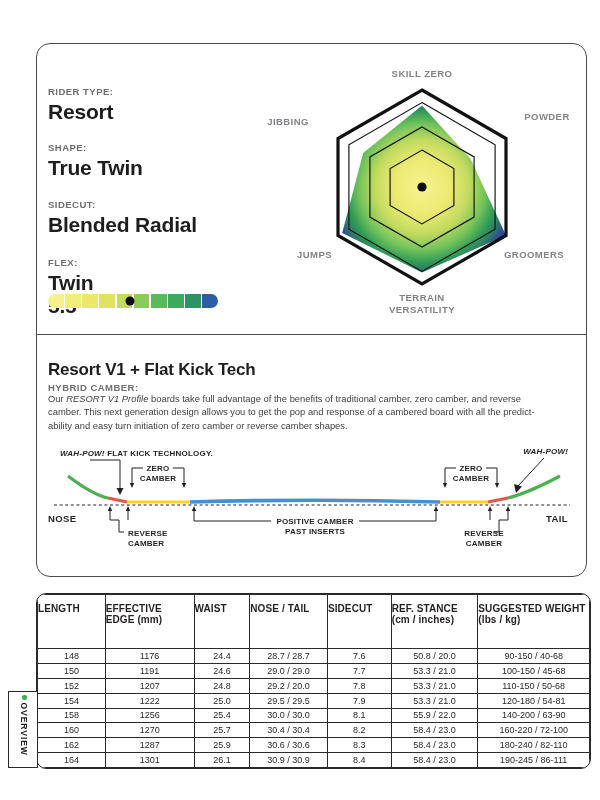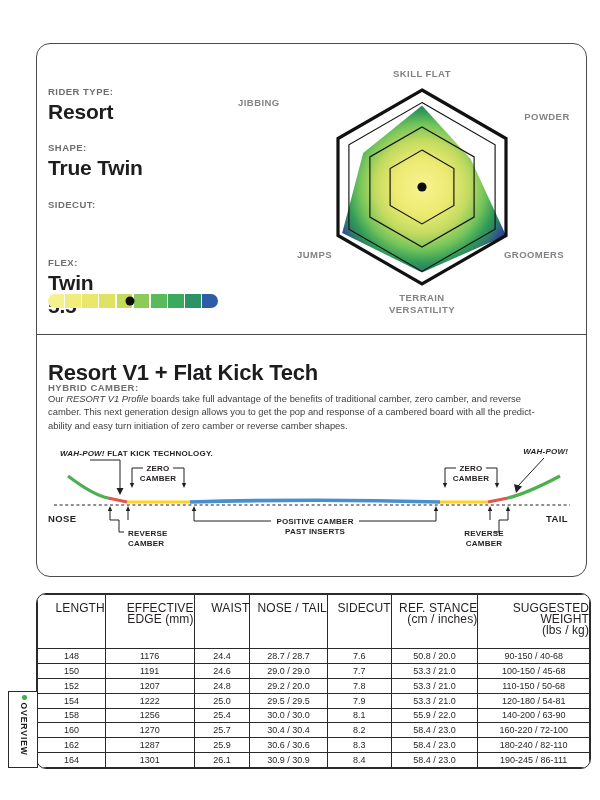--- a/index.html
+++ b/index.html
@@ -26,40 +26,40 @@
   #flex-dot .dot { position:absolute; top:50%; width:9px; height:9px; border-radius:50%; background:#0c0c0c; transform:translate(-50%,-50%); }
 
   
   #radar-svg { left:322px; top:85px; width:200px; height:204px; }
   .radar-label { position:absolute; font-size:9.5px; font-weight:bold; color:#808285; letter-spacing:.45px; white-space:pre-line; }
   #radar-label-skill    { left:322px; top:68px;  width:200px; text-align:center; }
   #radar-label-powder   { left:502px; top:111px; width:90px;  text-align:center; }
   #radar-label-groomers { left:504px; top:249px; width:90px;  text-align:left; }
   #radar-label-terrain  { left:352px; top:292px; width:140px; text-align:center; line-height:12px; }
   #radar-label-jumps    { left:232px; top:249px; width:100px; text-align:right; }
-  #radar-label-jibbing  { left:238px; top:97px; width:100px; text-align:left; }
+  #radar-label-jibbing  { left:238px; top:116px; width:100px; text-align:center; }
 
   
   #camber-label { left:48px; top:348px; }
-  #camber-title { left:48px; top:360px; font-size:22px; font-weight:bold; color:#1d1d1f; letter-spacing:-.2px; }
+  #camber-title { left:48px; top:360px; font-size:17px; font-weight:bold; color:#1d1d1f; letter-spacing:-.2px; }
   #camber-desc  { left:48px; top:392px; width:497px; font-size:9.4px; line-height:13.4px; color:#414042; }
   #camber-desc .it { font-style:italic; }
 
   #camber-svg { left:36px; top:438px; width:552px; height:132px; }
   svg text { font-family:"Liberation Sans",sans-serif; }
   .cam-t  { font-size:8px;  font-weight:bold; fill:#231f20; letter-spacing:.2px; }
   .cam-big{ font-size:9.5px; font-weight:bold; fill:#231f20; letter-spacing:.4px; }
   .cam-it { font-style:italic; }
   .cam-line { stroke:#231f20; stroke-width:1; fill:none; }
   .cam-arrow { fill:#231f20; }
 
   
   #table-wrap { left:36px; top:593px; width:555px; height:176px; border:1.8px solid #2b2a2b; border-radius:10px; overflow:hidden; background:#fff; }
   #spec-table { width:100%; height:100%; border-collapse:collapse; }
-  #spec-table th { border:1px solid #2b2a2b; font-size:12px; font-weight:normal; color:#231f20; text-align:right; vertical-align:top; padding-top:8px; white-space:pre-line; line-height:11px; height:54px; letter-spacing:.1px; }
+  #spec-table th { border:1px solid #2b2a2b; font-size:10px; font-weight:bold; color:#231f20; text-align:left; vertical-align:top; padding-top:8px; white-space:pre-line; line-height:11px; height:54px; letter-spacing:.1px; }
   #spec-table td { border:1px solid #2b2a2b; font-size:9px; color:#231f20; text-align:center; height:13px; padding:0; }
 
   
   #overview-tab { left:8px; top:691px; width:30px; height:77px; background:#fff; border:1.3px solid #2b2a2b; z-index:5; }
   #overview-tab .inner { position:absolute; left:29px; top:1px; width:73px; height:27px; transform:rotate(90deg); transform-origin:left top; display:flex; align-items:center; gap:3px; padding-left:2px; }
   #overview-tab .gdot { width:4.5px; height:4.5px; border-radius:50%; flex:0 0 auto; }
   #overview-tab .txt { font-size:8.6px; font-weight:bold; color:#1d1d1f; letter-spacing:.9px; }
 </style>
 </head>
 <body>
@@ -70,20 +70,21 @@
 <div id="rider-group" class="abs">
   <div class="spec-label">RIDER TYPE:</div>
   <div class="spec-value">Resort</div>
 </div>
 <div id="shape-group" class="abs">
   <div class="spec-label">SHAPE:</div>
   <div class="spec-value">True Twin</div>
 </div>
 <div id="sidecut-group" class="abs">
   <div class="spec-label">SIDECUT:</div>
+  <div class="spec-value">Blended Radial</div>
 </div>
 <div id="flex-group" class="abs">
   <div class="spec-label">FLEX:</div>
   <div class="spec-value">Twin
 5.5</div>
 </div>
 <div id="flex-bar" class="abs">
     <div class="flex-seg" style="background: rgb(244, 241, 142);"></div>
     <div class="flex-seg" style="background: rgb(240, 237, 124);"></div>
     <div class="flex-seg" style="background: rgb(235, 231, 109);"></div>
@@ -114,21 +115,21 @@
   </defs>
   <g id="radar-content">
       <polygon points="100.0,20.5 148.7,73.9 184.0,150.5 100.0,187.4 20.2,148.1 41.2,68.1" fill="url(#radar-grad)"></polygon>
       <polygon points="100.0,5.0 184.0,53.5 184.0,150.5 100.0,199.0 16.0,150.5 16.0,53.5" fill="none" stroke="#111111" stroke-width="3.2"></polygon>
       <polygon points="100.0,17.6 173.1,59.8 173.1,144.2 100.0,186.4 26.9,144.2 26.9,59.8" fill="none" stroke="#111111" stroke-width="1.15"></polygon>
       <polygon points="100.0,41.9 152.1,71.9 152.1,132.1 100.0,162.1 47.9,132.1 47.9,71.9" fill="none" stroke="#111111" stroke-width="1.15"></polygon>
       <polygon points="100.0,65.1 131.9,83.6 131.9,120.4 100.0,138.9 68.1,120.4 68.1,83.6" fill="none" stroke="#111111" stroke-width="1.15"></polygon>
       <circle cx="100" cy="102" r="4.6" fill="#0c0c0c"></circle>
     </g>
 </svg>
-<div id="radar-label-skill" class="radar-label">SKILL FLAT</div>
+<div id="radar-label-skill" class="radar-label">SKILL ZERO</div>
 <div id="radar-label-powder" class="radar-label">POWDER</div>
 <div id="radar-label-groomers" class="radar-label">GROOMERS</div>
 <div id="radar-label-terrain" class="radar-label">TERRAIN
 VERSATILITY</div>
 <div id="radar-label-jumps" class="radar-label">JUMPS</div>
 <div id="radar-label-jibbing" class="radar-label">JIBBING</div>
 
 <div id="camber-label" class="abs spec-label">HYBRID CAMBER:</div>
 <div id="camber-title" class="abs">Resort V1 + Flat Kick Tech</div>
 <div id="camber-desc" class="abs"><span>Our </span><span class="it">RESORT V1 Profile</span><span> boards take full advantage of the benefits of traditional camber, zero camber, and reverse camber. This next generation design allows you to get the pop and response of a cambered board with all the predict-ability and easy turn initiation of zero camber or reverse camber shapes.</span></div>

